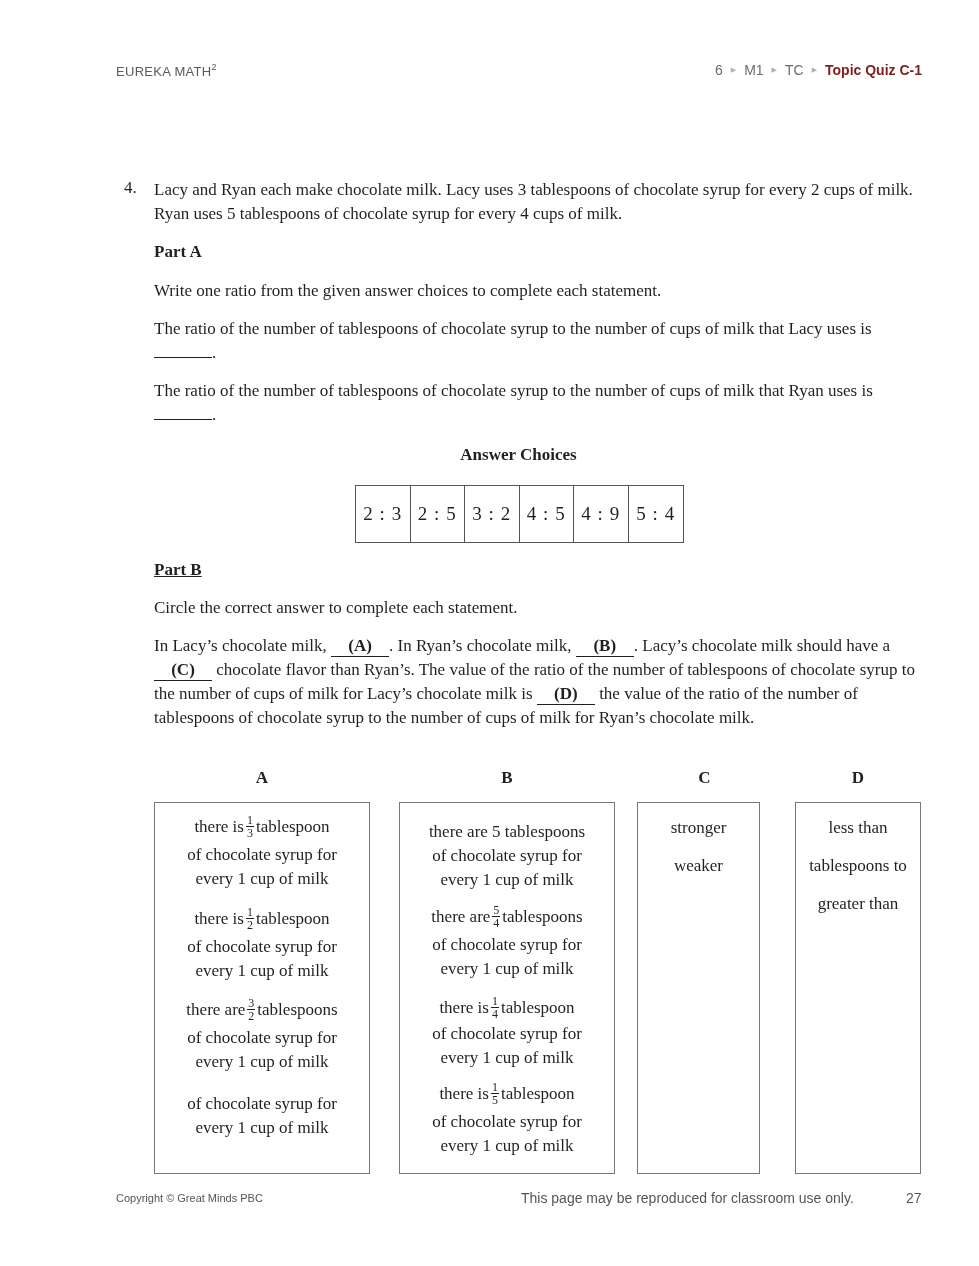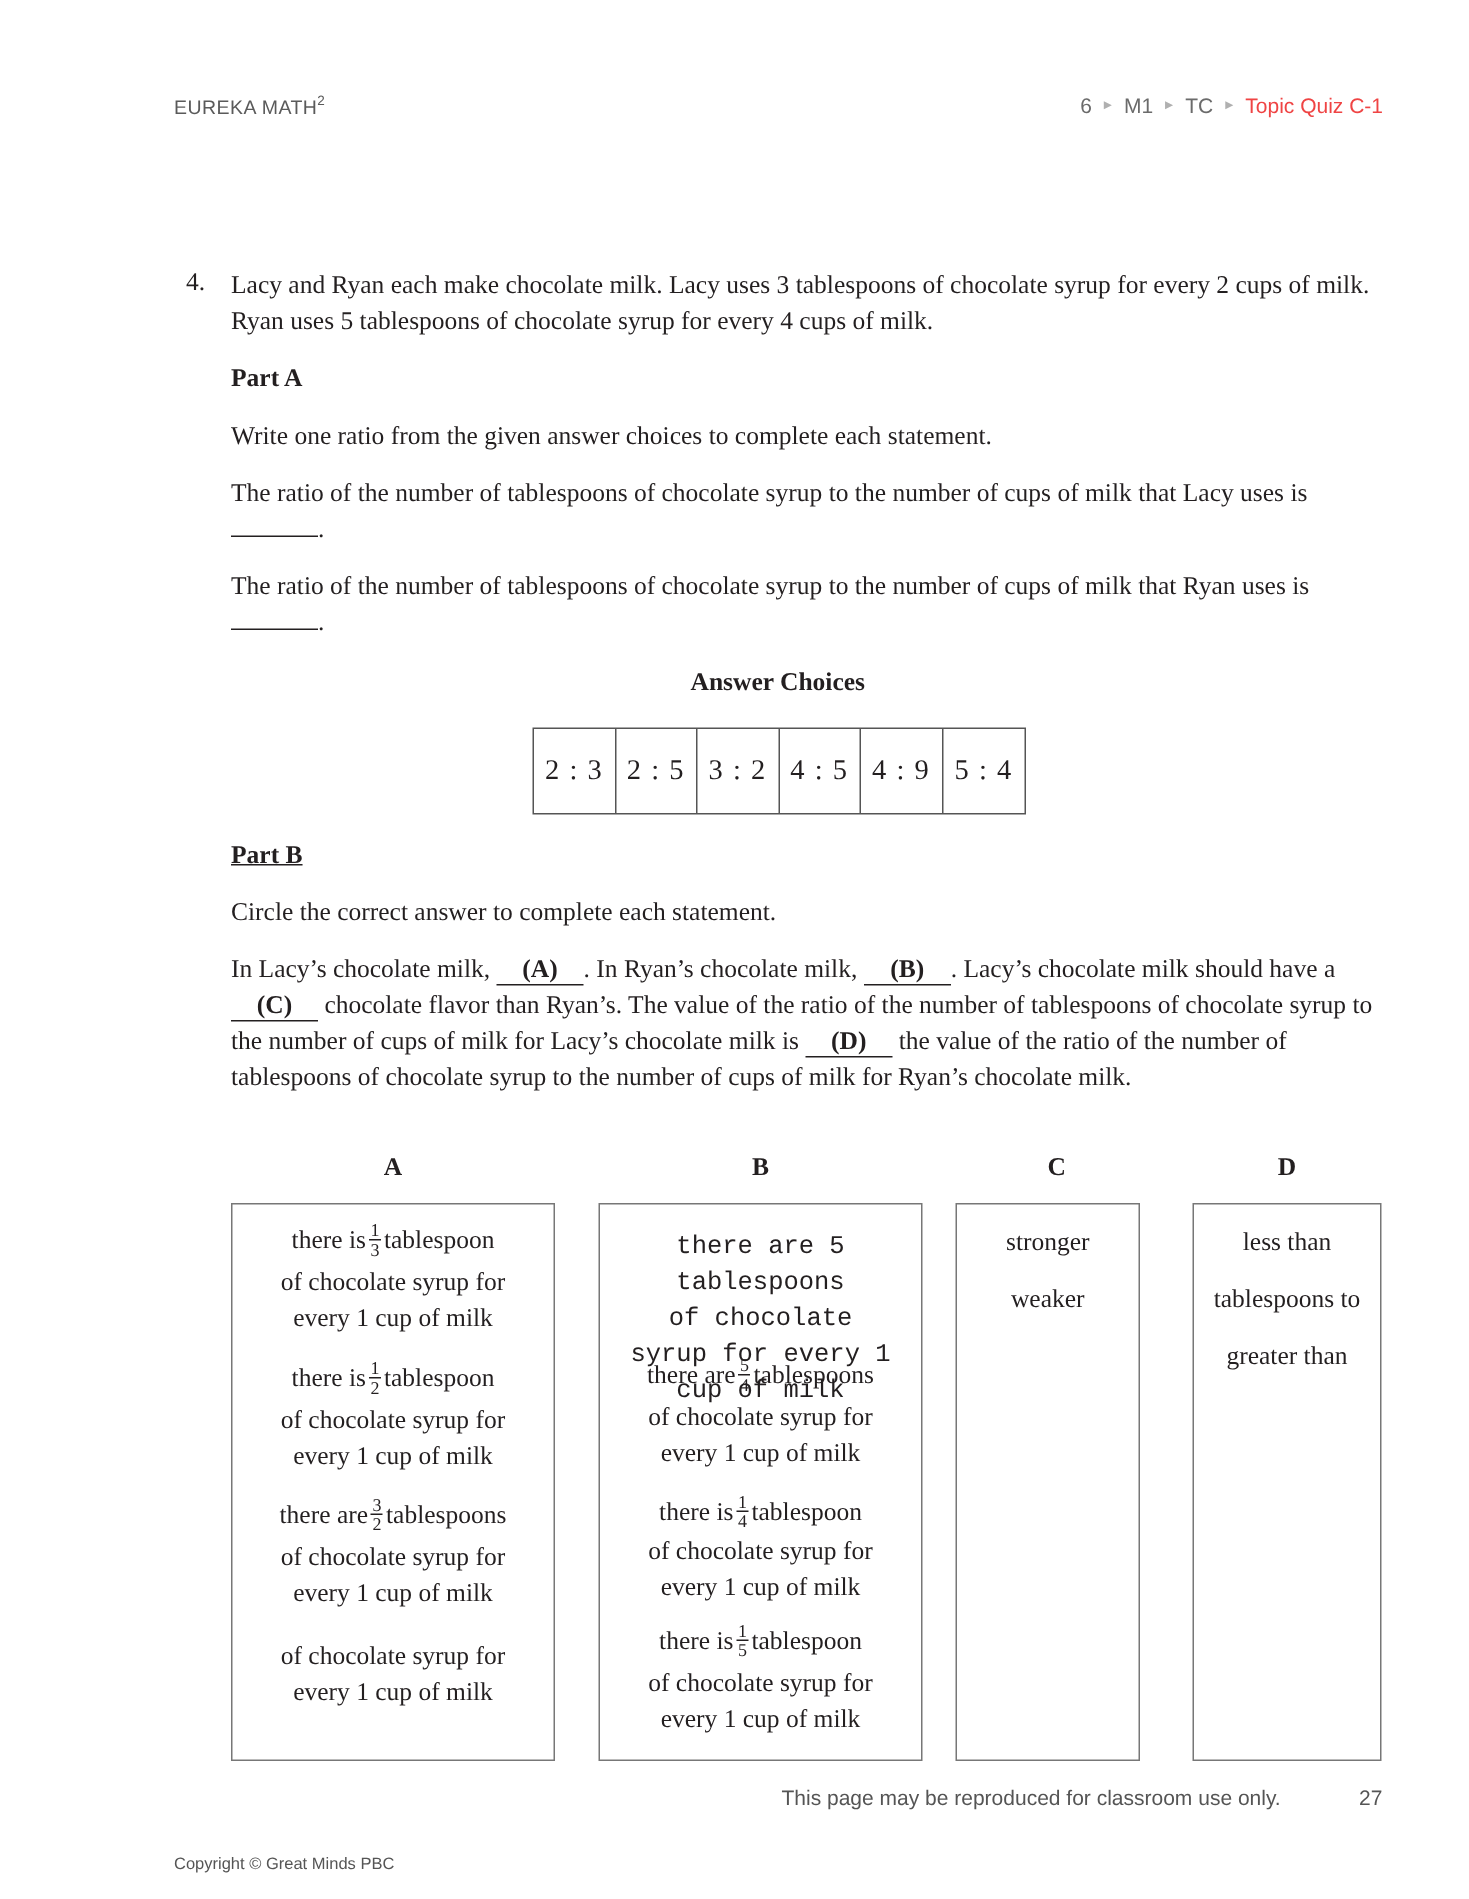--- a/index.html
+++ b/index.html
@@ -3,41 +3,41 @@
 <meta charset="utf-8">
 <style>
   * { box-sizing: border-box; margin: 0; padding: 0; }
   html, body { width: 979px; height: 1266px; background: #ffffff; }
   body { position: relative; font-family: "Liberation Serif", "DejaVu Serif", serif; color: #231f20; overflow: hidden; }
 
   .header-brand { position: absolute; left: 116px; top: 63px; font-family: "Liberation Sans", "DejaVu Sans", sans-serif; font-size: 13px; color: #5a5a5a; letter-spacing: 0.3px; }
   .header-brand sup { font-size: 9px; position: relative; top: -1px; }
   .breadcrumb { position: absolute; right: 57px; top: 62px; font-family: "Liberation Sans", "DejaVu Sans", sans-serif; font-size: 14px; color: #6b6b6b; display: flex; align-items: center; gap: 8px; }
   .breadcrumb .sep { font-size: 7px; color: #b0b0b0; }
-  .breadcrumb .current { color: #ef4444; font-weight: normal; }
+  .breadcrumb .current { color: #7f1d1d; font-weight: bold; }
 
   .q-num { position: absolute; left: 124px; top: 178px; font-size: 17px; }
   .para { position: absolute; left: 154px; width: 770px; font-size: 17px; line-height: 24px; }
   .bold { font-weight: bold; }
   .blank { display: inline-block; border-bottom: 1.3px solid #231f20; width: 58px; height: 16px; vertical-align: baseline; }
   .lblank { display: inline-block; border-bottom: 1.3px solid #231f20; text-align: center; font-weight: bold; line-height: 20px; padding: 0 2px; }
 
   .choices-title { position: absolute; left: 355px; width: 327px; top: 445px; text-align: center; font-size: 17px; font-weight: bold; }
   .choices-table { position: absolute; left: 355px; top: 485px; display: flex; border: 1.4px solid #555; }
   .choice-cell { width: 54.5px; height: 56px; display: flex; align-items: center; justify-content: center; font-size: 19px; border-right: 1.4px solid #555; letter-spacing: 1px; }
   .choice-cell:last-child { border-right: none; }
 
   .col-label { position: absolute; top: 768px; font-size: 17px; font-weight: bold; text-align: center; }
   .col-box { position: absolute; top: 802px; height: 372px; border: 1.4px solid #777; }
   .opt { text-align: center; font-size: 17px; line-height: 24px; }
   .frac { display: inline-block; vertical-align: middle; text-align: center; font-size: 12px; line-height: 12px; margin: 0 2px; position: relative; top: -2px; }
   .frac .n { display: block; border-bottom: 1px solid #231f20; padding: 0 1px; }
   .frac .d { display: block; }
 
-  .footer-copy { position: absolute; left: 116px; top: 1192px; font-family: "Liberation Sans", "DejaVu Sans", sans-serif; font-size: 11px; color: #555; margin-top: 45px; }
+  .footer-copy { position: absolute; left: 116px; top: 1192px; font-family: "Liberation Sans", "DejaVu Sans", sans-serif; font-size: 11px; color: #555; }
   .footer-note { position: absolute; left: 521px; top: 1190px; font-family: "Liberation Sans", "DejaVu Sans", sans-serif; font-size: 14px; color: #555; }
   .footer-page { position: absolute; left: 906px; top: 1190px; font-family: "Liberation Sans", "DejaVu Sans", sans-serif; font-size: 14px; color: #555; }
 </style>
 </head>
 <body>
 
 <div class="header-brand"><span>EUREKA MATH</span><sup>2</sup></div>
 
 <div class="breadcrumb">
   <span>6</span>
@@ -105,21 +105,21 @@
   <div class="opt" style="position:absolute; left:0; right:0; top:195px;">
     <div><span>there are</span><span class="frac"><span class="n">3</span><span class="d">2</span></span><span>tablespoons</span></div>
     <div style="padding:0 18px; margin-top:2px;">of chocolate syrup for every 1 cup of milk</div>
   </div>
   <div class="opt" style="position:absolute; left:0; right:0; top:289px;">
     <div style="padding:0 18px;">of chocolate syrup for every 1 cup of milk</div>
   </div>
 </div>
 
 <div class="col-box" style="left:399px; width:216px;">
-  <div class="opt" style="position:absolute; left:0; right:0; top:17px;font-family:Liberation Mono, monospace;">
+  <div class="opt" style="position:absolute; left:0; right:0; top:17px;">
     <div>there are 5 tablespoons</div>
     <div style="padding:0 18px;">of chocolate syrup for every 1 cup of milk</div>
   </div>
   <div class="opt" style="position:absolute; left:0; right:0; top:102px;">
     <div><span>there are</span><span class="frac"><span class="n">5</span><span class="d">4</span></span><span>tablespoons</span></div>
     <div style="padding:0 18px; margin-top:2px;">of chocolate syrup for every 1 cup of milk</div>
   </div>
   <div class="opt" style="position:absolute; left:0; right:0; top:193px;">
     <div><span>there is</span><span class="frac"><span class="n">1</span><span class="d">4</span></span><span>tablespoon</span></div>
     <div style="padding:0 18px;">of chocolate syrup for every 1 cup of milk</div>

